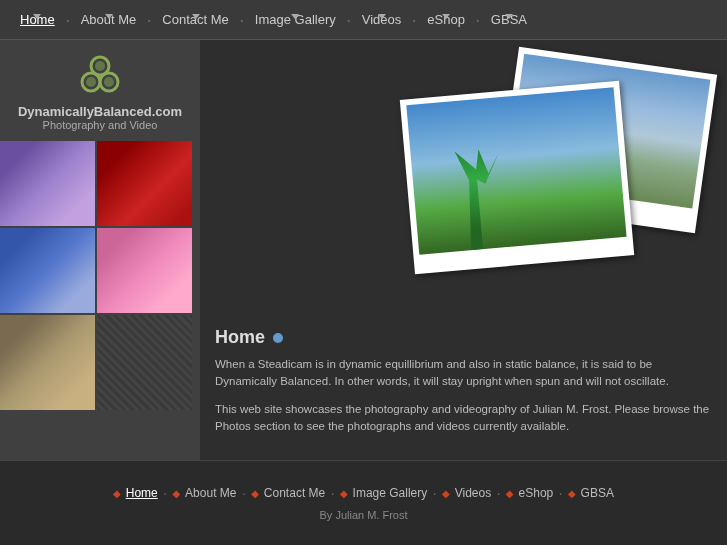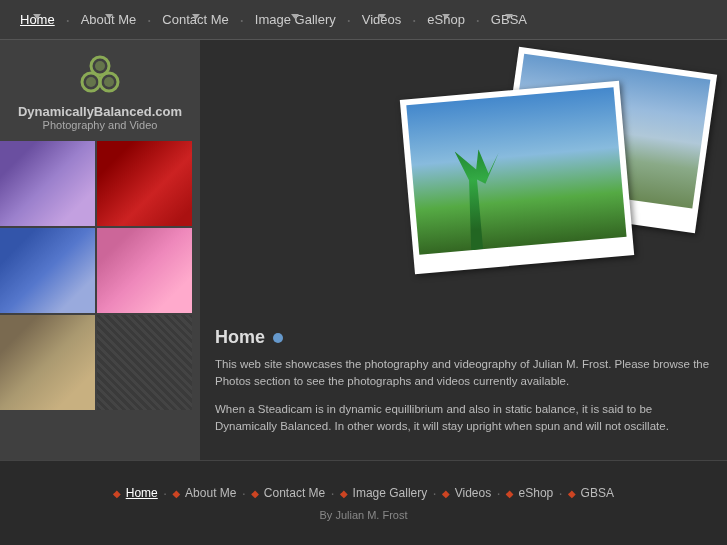--- a/index.html
+++ b/index.html
@@ -330,22 +330,22 @@
     <div class="polaroid polaroid-front">
       <div class="polaroid-inner"></div>
     </div>
 
     <div id="content-text">
       <div id="content-title">
         <span>Home</span>
         <span class="title-dot"></span>
       </div>
       <div id="content-body">
+        <p>When a Steadicam is in dynamic equillibrium and also in static balance, it is said to be Dynamically Balanced.  In other words, it will stay upright when spun and will not oscillate.</p>
         <p>This web site showcases the photography and videography of Julian M. Frost.  Please browse the Photos section to see the photographs and videos currently available.</p>
-        <p>When a Steadicam is in dynamic equillibrium and also in static balance, it is said to be Dynamically Balanced.  In other words, it will stay upright when spun and will not oscillate.</p>
       </div>
     </div>
   </div>
 
 </div>
 
 <div id="bottom-area">
   <nav id="bottom-nav">
     <span class="bottom-arrow">◆</span>
     <a class="bottom-nav-item active">

